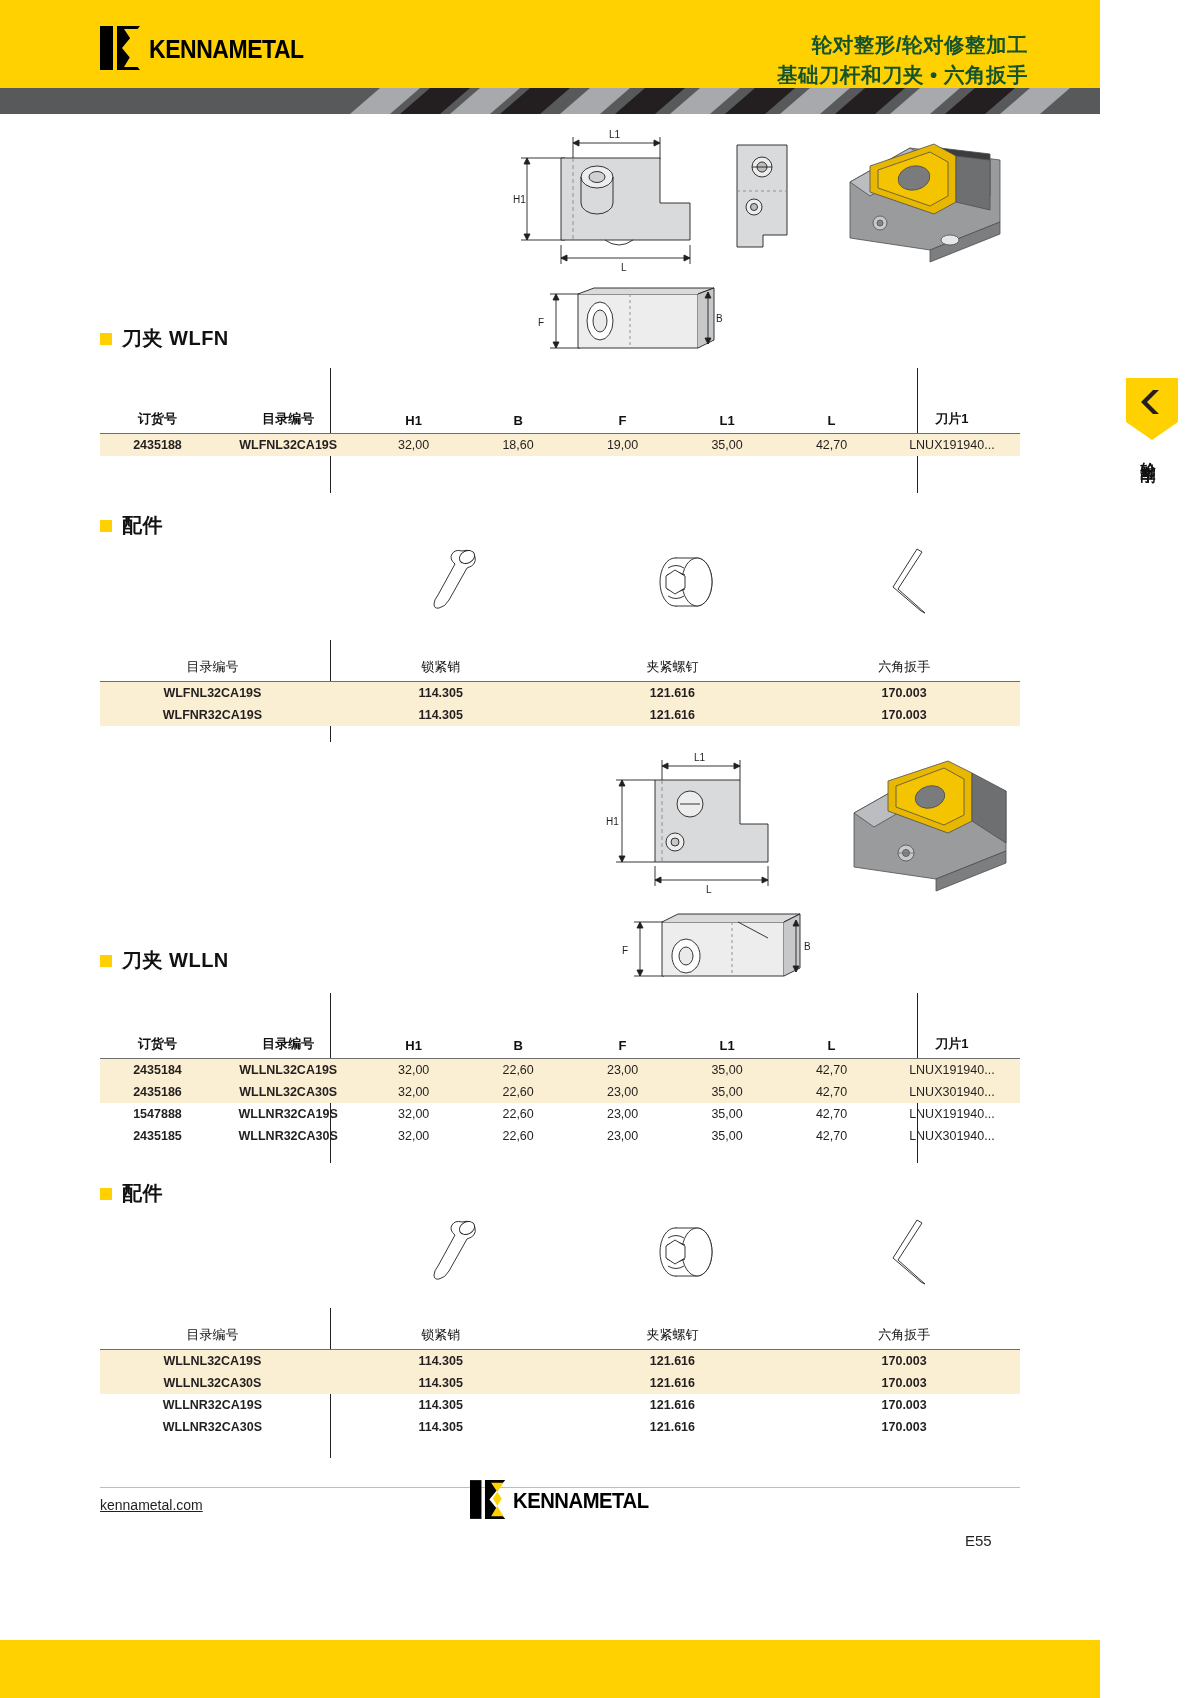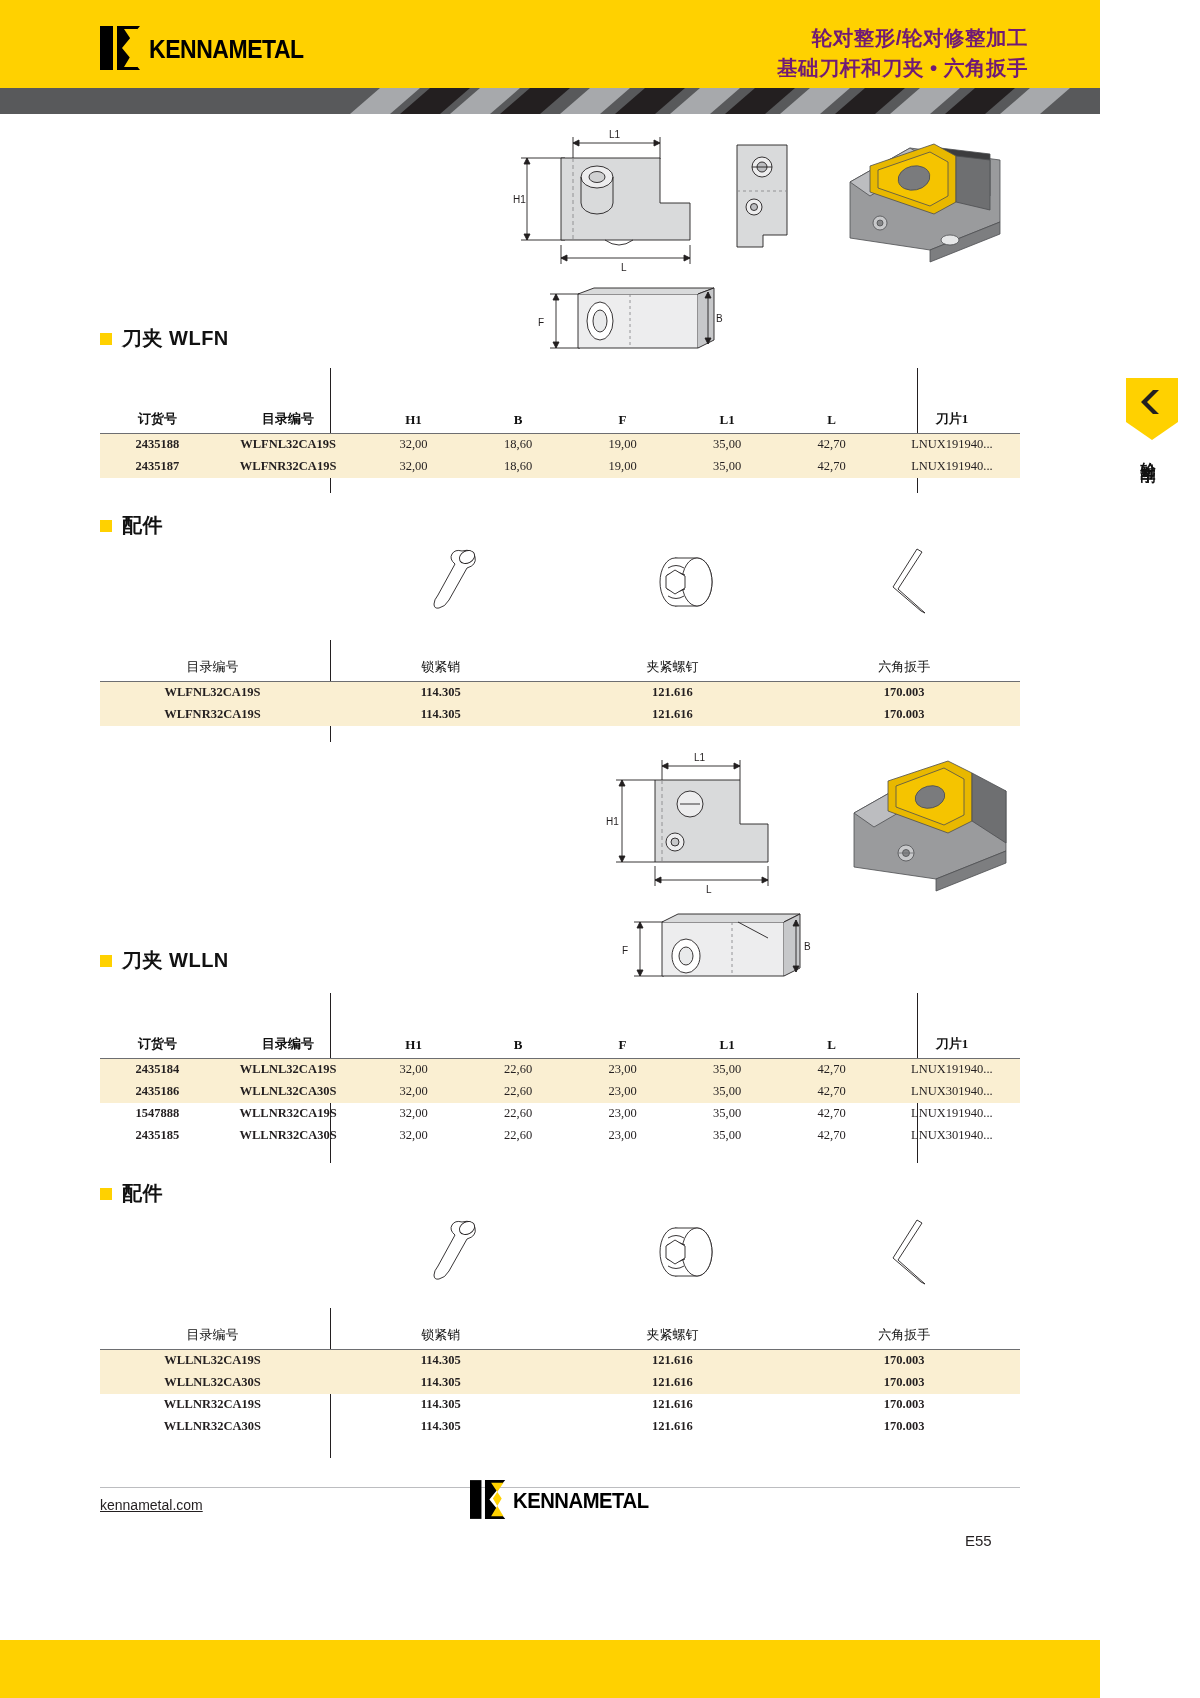--- a/index.html
+++ b/index.html
@@ -22,22 +22,22 @@
   }
   .logo-mark { width:42px; height:44px; position:relative; }
   .logo-mark svg { display:block; }
   .logo-word {
     font-family:"Liberation Sans","DejaVu Sans",sans-serif;
     font-weight:bold; font-size:25px; letter-spacing:-0.5px;
     color:#000; position:relative; top:1px;
     transform: scaleX(0.92); transform-origin:left center;
   }
   .header-title {
-    position:absolute; right:72px; top:23px; text-align:right;
-    color:#701a75; line-height:1.45;margin-left:31px;
+    position:absolute; right:72px; top:30px; text-align:right;
+    color:#14532d; line-height:1.45;margin-left:31px;
   }
   .header-title .l1 { font-size:20.5px; font-weight:bold; letter-spacing:0.5px; }
   .header-title .l2 { font-size:20.5px; font-weight:bold; letter-spacing:0.5px; }
 
   
   .stripes {
     position:absolute; left:0; top:88px; width:1100px; height:26px;
     background:#58595B; overflow:hidden;
   }
   .stripes svg { display:block; }
@@ -56,21 +56,21 @@
   }
 
   
   .sec-head {
     position:absolute; display:flex; align-items:center; gap:10px;
   }
   .sec-head .sq { width:12px; height:12px; background:#FFD100; display:block; }
   .sec-head .txt { font-size:20px; font-weight:bold; color:#111; letter-spacing:0.5px;}
 
   
-  .tbl { position:absolute; border-collapse:collapse;font-family:Liberation Serif, serif; }
+  .tbl { position:absolute; border-collapse:collapse; }
   .tbl td, .tbl th { padding:0; }
 
   table.spec { width:920px; font-size:12.5px; }
   table.spec th {
     font-size:13px; font-weight:bold; color:#111;
     padding-bottom:5px; vertical-align:bottom; text-align:center;
     border-bottom:1.6px solid #6d6e71;
   }
   table.spec td {
     height:22px; text-align:center; color:#231f20; font-size:12.5px;
@@ -288,30 +288,20 @@
         <th class="c-dim">F</th>
         <th class="c-dim">L1</th>
         <th class="c-dim">L</th>
         <th class="c-ins">刀片1</th>
       </tr>
     </thead>
     <tbody>
         <tr class="shade">
           <td class="c-order">2435188</td>
           <td class="c-cat">WLFNL32CA19S</td>
-          <td class="c-dim">32,00</td>
-          <td class="c-dim">18,60</td>
-          <td class="c-dim">19,00</td>
-          <td class="c-dim">35,00</td>
-          <td class="c-dim">42,70</td>
-          <td class="c-ins">LNUX191940...</td>
-        </tr>
-        <tr class="shade">
-          <td class="c-order">2435187</td>
-          <td class="c-cat">WLFNR32CA19S</td>
           <td class="c-dim">32,00</td>
           <td class="c-dim">18,60</td>
           <td class="c-dim">19,00</td>
           <td class="c-dim">35,00</td>
           <td class="c-dim">42,70</td>
           <td class="c-ins">LNUX191940...</td>
         </tr>
       </tbody>
   </table>
 

